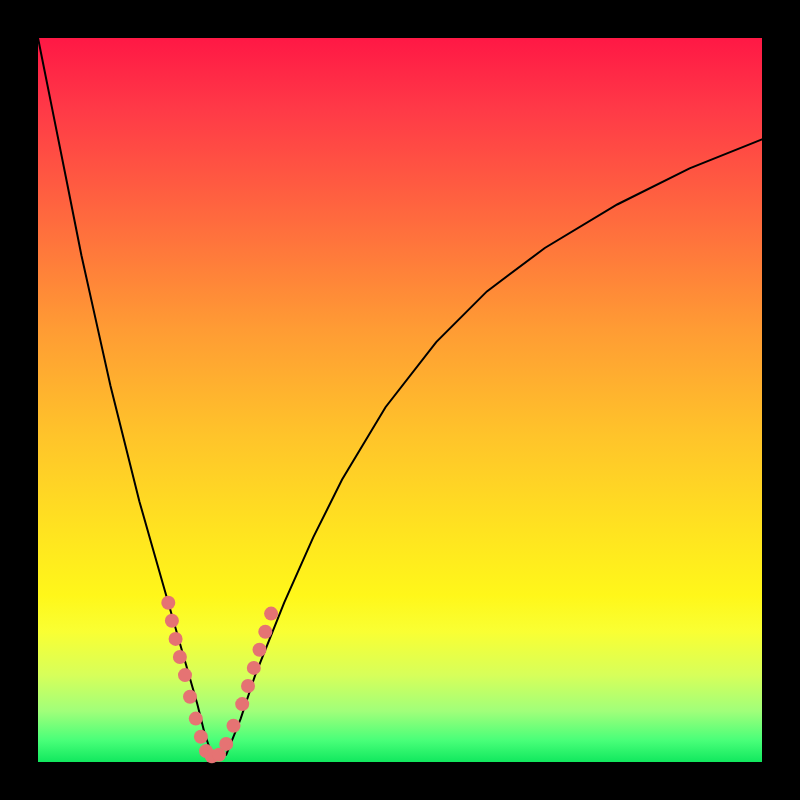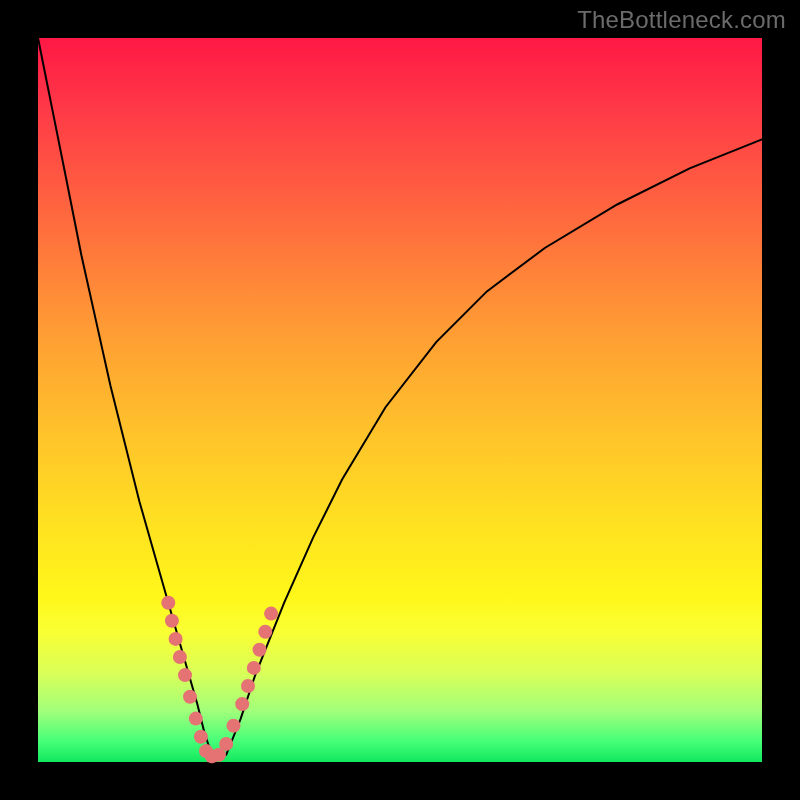--- a/index.html
+++ b/index.html
@@ -93,14 +93,13 @@
           <circle cx="195.5" cy="687.8" r="7" class="marker"></circle>
           <circle cx="204.2" cy="666.1" r="7" class="marker"></circle>
           <circle cx="210.0" cy="648.0" r="7" class="marker"></circle>
           <circle cx="215.8" cy="629.9" r="7" class="marker"></circle>
           <circle cx="221.5" cy="611.8" r="7" class="marker"></circle>
           <circle cx="227.3" cy="593.7" r="7" class="marker"></circle>
           <circle cx="233.1" cy="575.6" r="7" class="marker"></circle>
         </g>
     </svg>
   </div>
-  <div class="watermark">TheBottleneck.com</div>
 </div>
 
 </body></html>

